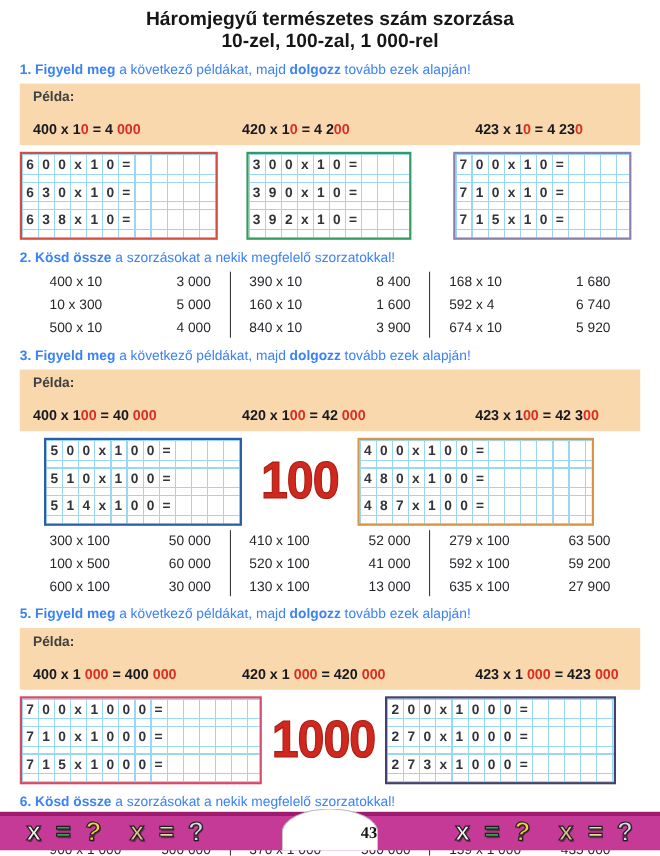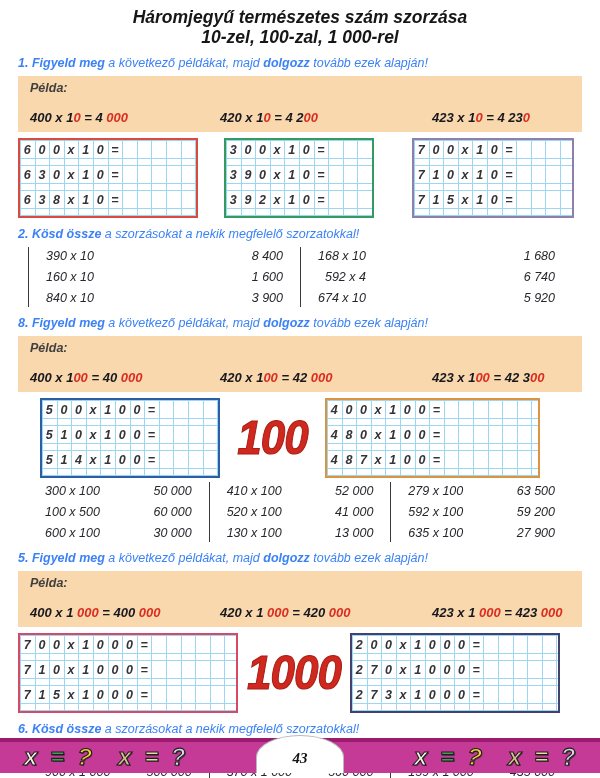--- a/index.html
+++ b/index.html
@@ -1,19 +1,19 @@
 <!DOCTYPE html>
 <html><head>
 <meta charset="utf-8">
 <style>
   * { margin:0; padding:0; box-sizing:border-box; }
   html,body { background:#fff; }
   .page {
     width:600px; height:778px; position:relative; overflow:hidden;
-    background:#ffffff; font-family:"Liberation Sans", sans-serif; color:#1b1b1b;font-style:italic;
+    background:#ffffff; font-family:"Liberation Sans", sans-serif; color:#1b1b1b;
   }
   .title { text-align:center; font-weight:bold; font-size:17.5px; line-height:20px; padding-top:7px; color:#161616; }
   .task { margin:9px 18px 5px 18px; color:#3b82f6; font-size:12.5px; line-height:15px; }
   .task .b { font-weight:bold; }
   .pelda { background:#f9d8ae; margin:2px 18px 0 18px; padding:5px 12px 7px 12px; }
   .plabel { font-weight:bold; font-size:12.5px; color:#404040; margin-bottom:3px; }
   .eqrow { display:grid; grid-template-columns:190px 212px auto; }
   .eq { font-weight:bold; font-size:13px; color:#18181f; white-space:pre;margin-top:12px; }
   .eq .red { color:#d92e21; }
 
@@ -31,36 +31,36 @@
   .w190{width:180px} .w215{width:215px} .w220{width:220px} .w210{width:210px}
   .gap26{margin-right:26px} .gap38{margin-right:38px}
   .ml40{margin-left:40px} .mr60{margin-right:60px} .mr40{margin-right:40px}
   .bignum {
     flex:1; text-align:center; color:#d0281e; font-weight:900; font-size:44px; line-height:44px;
     letter-spacing:-1px; -webkit-text-stroke:1px #a81f14; transform:scaleY(1.08);
   }
   .match { display:flex; margin:4px 28px 2px 28px; font-size:12.5px; color:#26262c; }
   .mgroup { flex:1; display:grid; grid-template-columns:auto auto; justify-content:space-between;
             align-content:start; row-gap:7px; padding:2px 17px; line-height:14px; }
-  .mgroup.sep { border-left:1.5px solid #3a3a3a;text-align:right; }
+  .mgroup.sep { border-left:1.5px solid #3a3a3a; }
   .mexp{} .mprod{}
 
   .footer { position:absolute; left:0; right:0; bottom:5px; height:35px;
     background:linear-gradient(to bottom, #9c1b6e 0 4px, #c53a97 4px 100%);
     display:flex; align-items:center; justify-content:space-between; padding:2px 24px 0 24px; }
   .cluster { display:flex; gap:26px; }
   .sgroup { display:flex; gap:13px; align-items:center; }
   .sym { font-size:24px; font-weight:900; line-height:24px; -webkit-text-stroke:1.1px #1e1e1e;
          text-shadow:1px 1px 0 rgba(30,30,30,.55); }
   .sx.a{color:#f7f3e8} .se.a{color:#3f9e55} .sq.a{color:#f2cf3b; transform:rotate(6deg)}
   .sx.b{color:#d9c08f} .se.b{color:#ecd8a6} .sq.b{color:#d8d9e2; transform:rotate(-4deg)}
   .dome { position:absolute; left:50%; bottom:0; transform:translateX(-50%);
     width:88px; height:38px; background:#fff; border:1px solid #b9b9c2; border-bottom:none;
     border-radius:88px 88px 0 0 / 44px 44px 0 0; }
-  .pagenum { position:absolute; left:0; right:0; bottom:6px; text-align:center;
+  .pagenum { position:absolute; left:0; right:0; bottom:6px; text-align:right;
     font-family:"Liberation Serif", serif; font-weight:bold; font-size:15px; color:#141414; }
 </style>
 </head>
 <body>
 
 <div class="page">
 
   <div class="title">
     <div>Háromjegyű természetes szám szorzása</div>
     <div>10-zel, 100-zal, 1 000-rel</div>
@@ -163,39 +163,47 @@
           <span class="cell">1</span>
           <span class="cell">0</span>
           <span class="cell">=</span>
         </div>
     </div>
   </div>
 
   <div class="task"><span class="b">2. Kösd össze</span><span> a szorzásokat a nekik megfelelő szorzatokkal!</span><span class="b"></span><span></span></div>
 
   <div class="match">
+    <div class="mgroup">
+      <span class="mexp">400 x 10</span>
+        <span class="mprod">3 000</span>
+      <span class="mexp">10 x 300</span>
+        <span class="mprod">5 000</span>
+      <span class="mexp">500 x 10</span>
+        <span class="mprod">4 000</span>
+    </div>
     <div class="mgroup sep">
       <span class="mexp">390 x 10</span>
         <span class="mprod">8 400</span>
       <span class="mexp">160 x 10</span>
         <span class="mprod">1 600</span>
       <span class="mexp">840 x 10</span>
         <span class="mprod">3 900</span>
     </div>
     <div class="mgroup sep">
       <span class="mexp">168 x 10</span>
         <span class="mprod">1 680</span>
       <span class="mexp">592 x 4</span>
         <span class="mprod">6 740</span>
       <span class="mexp">674 x 10</span>
         <span class="mprod">5 920</span>
     </div>
   </div>
 
-  <div class="task"><span class="b">8. Figyeld meg</span><span> a következő példákat, majd </span><span class="b">dolgozz</span><span> tovább ezek alapján!</span></div>
+  <div class="task"><span class="b">3. Figyeld meg</span><span> a következő példákat, majd </span><span class="b">dolgozz</span><span> tovább ezek alapján!</span></div>
 
   <div class="pelda">
     <div class="plabel">Példa:</div>
     <div class="eqrow">
       <div class="eq"><span>400 x 1</span><span class="red">00</span><span> = 40 </span><span class="red">000</span></div>
       <div class="eq"><span>420 x 1</span><span class="red">00</span><span> = 42 </span><span class="red">000</span></div>
       <div class="eq"><span>423 x 1</span><span class="red">00</span><span> = 42 3</span><span class="red">00</span></div>
     </div>
   </div>
 

